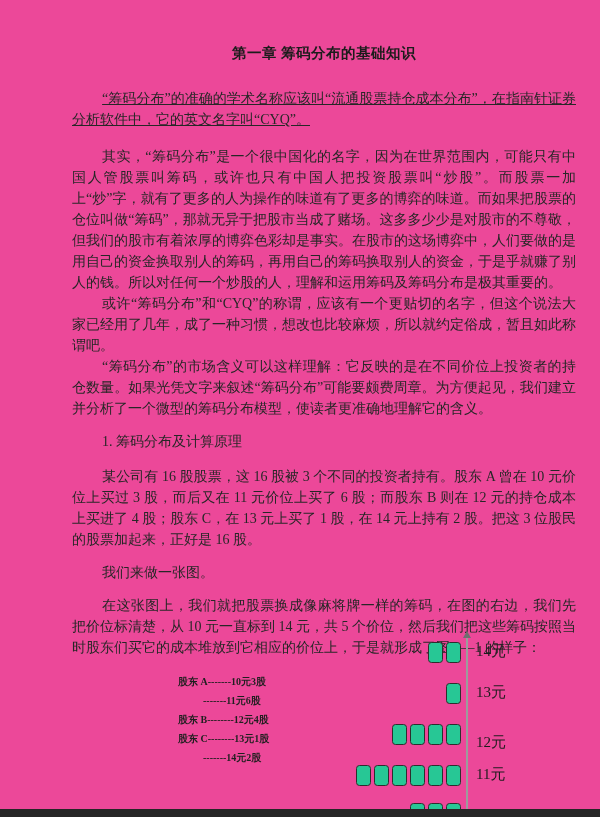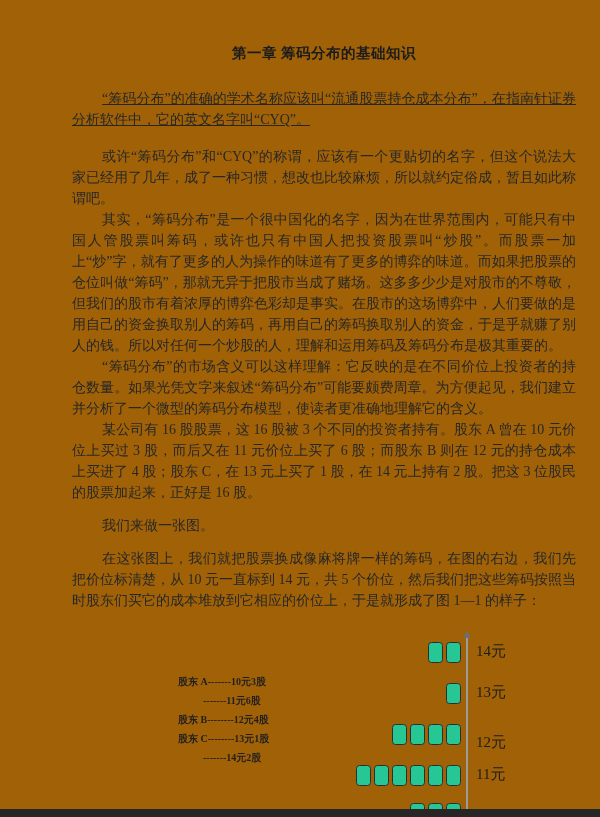--- a/index.html
+++ b/index.html
@@ -1,18 +1,18 @@
 <!DOCTYPE html>
 <html><head>
 <meta charset="utf-8">
 <style>
   html,body{margin:0;padding:0;}
   body{width:600px;height:817px;background:#e9e9e9;}
   .page{
-    position:relative;width:600px;height:817px;overflow:hidden;background:#a16207;
+    position:relative;width:600px;height:817px;overflow:hidden;background:#ec4899;
     font-family:"Liberation Serif","DejaVu Serif",serif;color:#272727;
   }
   .content{position:absolute;left:72px;top:43px;width:504px;font-size:14px;line-height:21px;}
   .chapter-title{font-size:14.5px;font-weight:bold;text-align:center;margin:0 0 24px 0;letter-spacing:0.5px;color:#1c1c1c;}
   .para{margin:0;text-indent:2.15em;text-align:justify;}
   .mb2{margin-bottom:16px;text-decoration:underline;}
   .mt12{margin-top:12px;}
   .mb14{margin-bottom:14px;}
   .mb12{margin-bottom:12px;}
   
@@ -27,23 +27,24 @@
   .price{position:absolute;left:476px;font-size:15px;line-height:21px;color:#1c1c1c;}
   .bottom-bar{position:absolute;left:0;top:809px;width:600px;height:8px;background:#262626;z-index:5;}
 </style>
 </head>
 <body>
 
 <div class="page">
   <div class="content">
     <h1 class="chapter-title">第一章 筹码分布的基础知识</h1>
     <p class="para mb2">“筹码分布”的准确的学术名称应该叫“流通股票持仓成本分布”，在指南针证券分析软件中，它的英文名字叫“CYQ”。</p>
+    <p class="para">其实，“筹码分布”是一个很中国化的名字，因为在世界范围内，可能只有中国人管股票叫筹码，或许也只有中国人把投资股票叫“炒股”。而股票一加上“炒”字，就有了更多的人为操作的味道有了更多的博弈的味道。而如果把股票的仓位叫做“筹码”，那就无异于把股市当成了赌场。这多多少少是对股市的不尊敬，但我们的股市有着浓厚的博弈色彩却是事实。在股市的这场博弈中，人们要做的是用自己的资金换取别人的筹码，再用自己的筹码换取别人的资金，于是乎就赚了别人的钱。所以对任何一个炒股的人，理解和运用筹码及筹码分布是极其重要的。</p>
     <p class="para">或许“筹码分布”和“CYQ”的称谓，应该有一个更贴切的名字，但这个说法大家已经用了几年，成了一种习惯，想改也比较麻烦，所以就约定俗成，暂且如此称谓吧。</p>
-    <p class="para">其实，“筹码分布”是一个很中国化的名字，因为在世界范围内，可能只有中国人管股票叫筹码，或许也只有中国人把投资股票叫“炒股”。而股票一加上“炒”字，就有了更多的人为操作的味道有了更多的博弈的味道。而如果把股票的仓位叫做“筹码”，那就无异于把股市当成了赌场。这多多少少是对股市的不尊敬，但我们的股市有着浓厚的博弈色彩却是事实。在股市的这场博弈中，人们要做的是用自己的资金换取别人的筹码，再用自己的筹码换取别人的资金，于是乎就赚了别人的钱。所以对任何一个炒股的人，理解和运用筹码及筹码分布是极其重要的。</p>
     <p class="para">“筹码分布”的市场含义可以这样理解：它反映的是在不同价位上投资者的持仓数量。如果光凭文字来叙述“筹码分布”可能要颇费周章。为方便起见，我们建立并分析了一个微型的筹码分布模型，使读者更准确地理解它的含义。</p>
+    <p class="para mt12 mb14">1. 筹码分布及计算原理</p>
     <p class="para mb12">某公司有 16 股股票，这 16 股被 3 个不同的投资者持有。股东 A 曾在 10 元价位上买过 3 股，而后又在 11 元价位上买了 6 股；而股东 B 则在 12 元的持仓成本上买进了 4 股；股东 C，在 13 元上买了 1 股，在 14 元上持有 2 股。把这 3 位股民的股票加起来，正好是 16 股。</p>
     <p class="para mb12">我们来做一张图。</p>
     <p class="para">在这张图上，我们就把股票换成像麻将牌一样的筹码，在图的右边，我们先把价位标清楚，从 10 元一直标到 14 元，共 5 个价位，然后我们把这些筹码按照当时股东们买它的成本堆放到它相应的价位上，于是就形成了图 1—1 的样子：</p>
   </div>
 
   <div class="figure">
     <div class="legend" id="legend">
         <div>股东 A-------10元3股</div>
         <div class="indent">-------11元6股</div>
         <div>股东 B--------12元4股</div>

